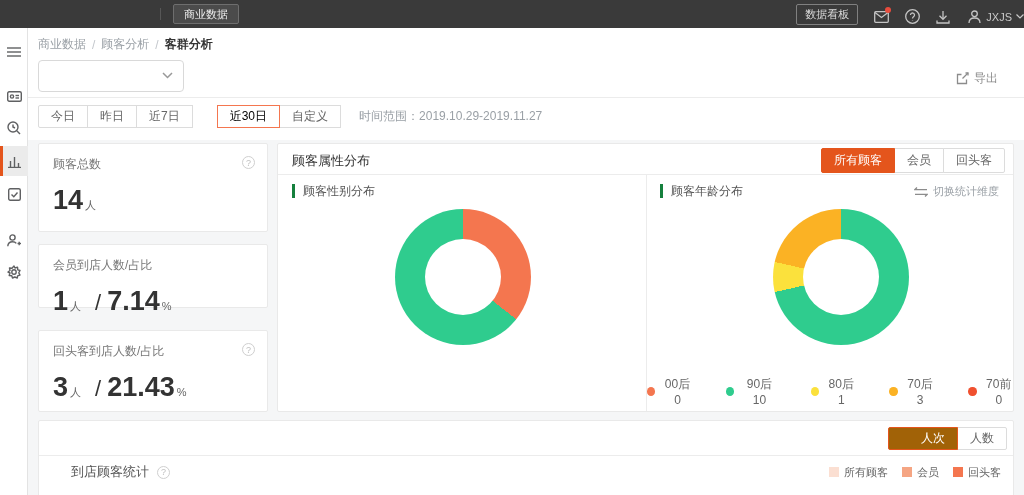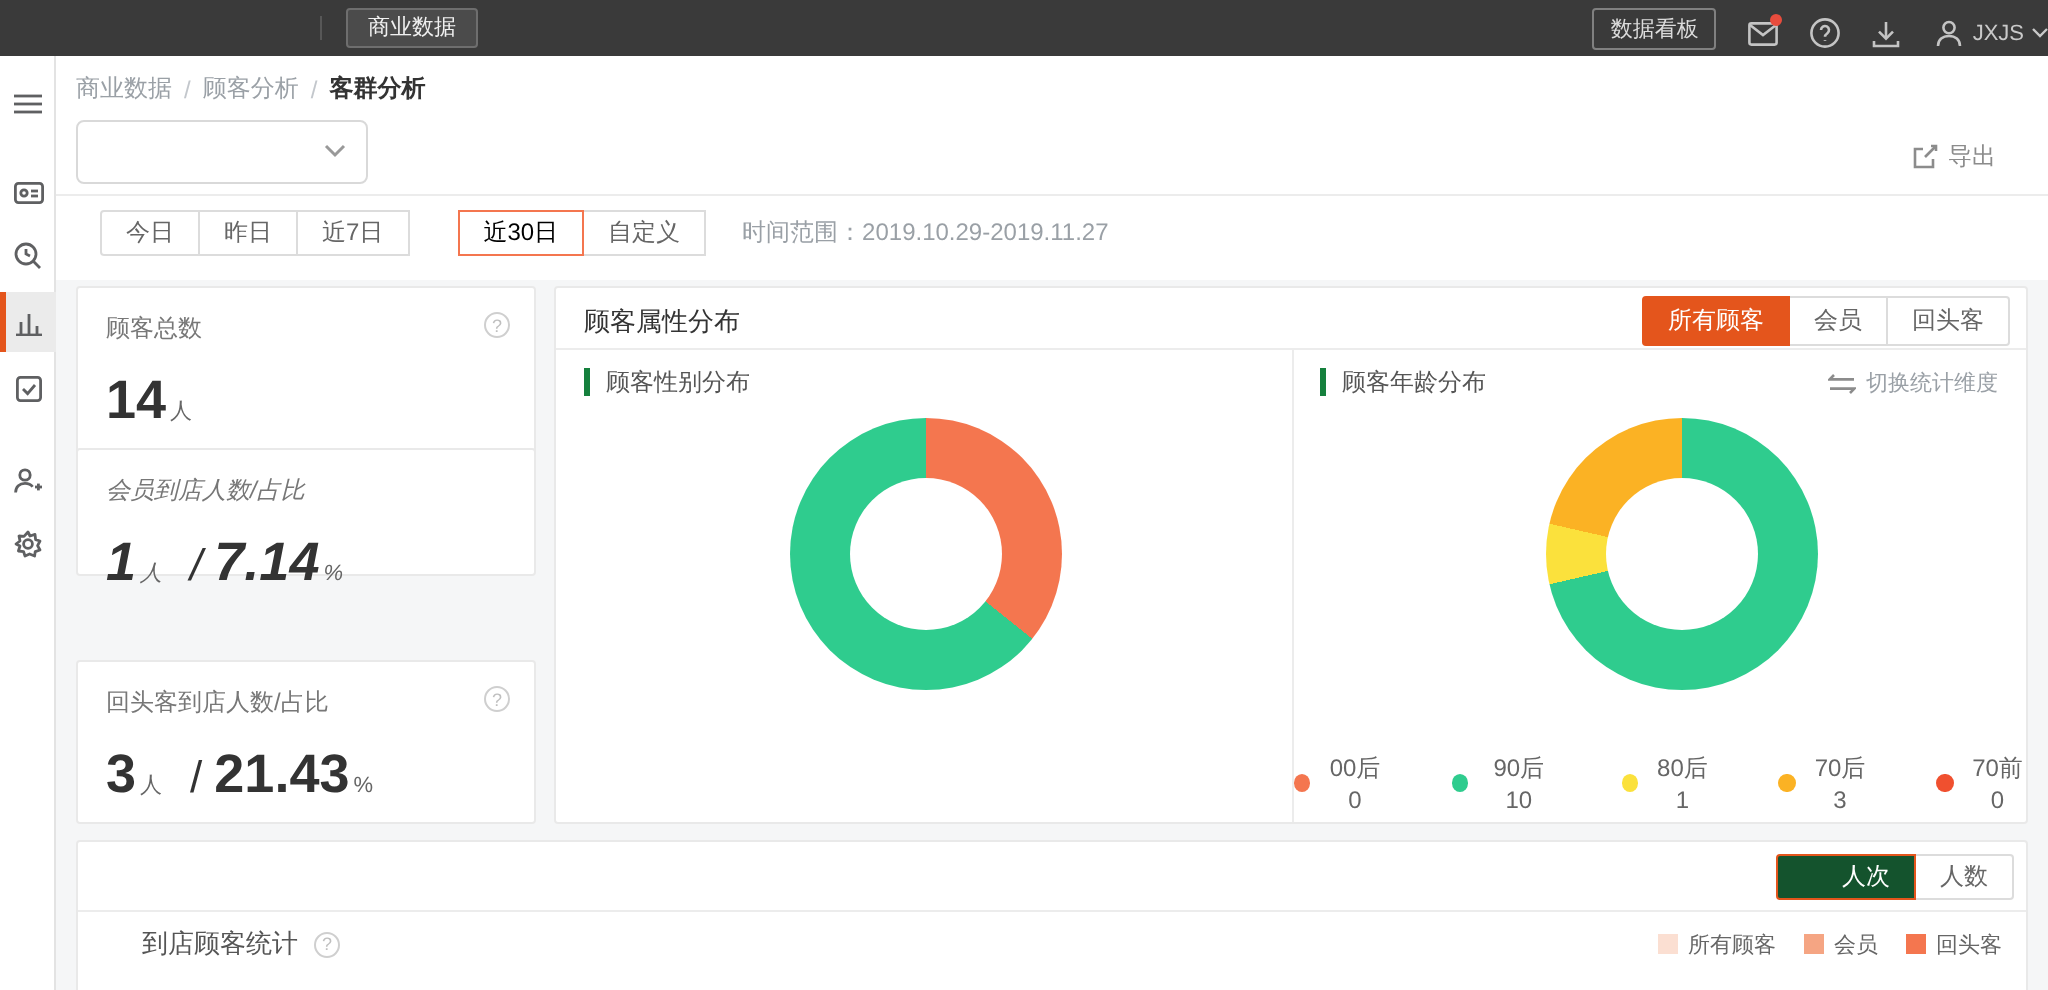--- a/index.html
+++ b/index.html
@@ -38,29 +38,29 @@
   .store-select { position:absolute; left:10px; top:32px; width:146px; height:32px; background:#fff; border:1px solid #d9d9d9; border-radius:4px; cursor:pointer; }
   .store-select svg { position:absolute; right:10px; top:11px; stroke:#999; fill:none; stroke-width:1.5; }
 
   .export-btn { position:absolute; right:26px; top:42px; display:flex; align-items:center; gap:5px; color:#8c8c8c; font-size:12px; cursor:pointer; }
   .export-btn svg { stroke:#8c8c8c; fill:none; stroke-width:1.3; }
 
   .toolbar-divider { position:absolute; left:0; right:0; top:69px; height:1px; background:#ececec; }
 
   .filter-row { position:absolute; left:10px; top:77px; display:flex; align-items:center; }
   .date-btn { height:23px; padding:0 12px; font-size:12px; color:#666; background:#fff; border:1px solid #dcdcdc; margin-left:-1px; display:flex; align-items:center; cursor:pointer; }
-  .date-btn:first-child { margin-left:12px; border-radius:2px 0 0 2px; }
+  .date-btn:first-child { margin-left:0; border-radius:2px 0 0 2px; }
   .date-btn:last-child { border-radius:0 2px 2px 0; }
   .date-btn.active { color:#000000; border-color:#f4764f; z-index:2; position:relative;margin-left:24px; }
   .time-range { margin-left:18px; font-size:12px; color:#9aa0a6; }
 
   
   .stat-card { position:absolute; left:10px; width:230px; background:#fff; border:1px solid #e9e9e9; border-radius:2px; padding:12px 14px; }
   .stat-1 { top:115px; height:89px; }
-  .stat-2 { top:196px; height:64px;font-style:italic; }
+  .stat-2 { top:216px; height:64px; }
   .stat-3 { top:302px; height:82px; }
   .stat-title { font-size:12px; color:#777; }
   .stat-value-row { margin-top:12px; display:flex; align-items:baseline; color:#333; }
   .big-num { font-size:27px; font-weight:bold; letter-spacing:0; }
   .small-unit { font-size:11px; color:#666; margin-left:2px; }
   .slash { font-size:22px; font-weight:300; color:#333; margin:0 6px 0 14px; }
   .info-icon { position:absolute; right:12px; top:12px; width:13px; height:13px; border:1px solid #cfcfcf; border-radius:50%; color:#bfbfbf; font-size:9px; display:flex; align-items:center; justify-content:center; cursor:pointer; }
   .info-icon::after { content:"?"; }
 
   
@@ -91,21 +91,21 @@
   .pie-legend.right-half { left:369px; width:368px; gap:32px;text-align:center; }
   .legend-item { display:flex; align-items:center; gap:6px; font-size:12px; color:#666; cursor:pointer; }
   .dot { width:9px; height:9px; border-radius:50%; display:inline-block; }
 
   
   .visit-panel { position:absolute; left:10px; top:392px; width:976px; height:110px; background:#fff; border:1px solid #e9e9e9; border-radius:2px; }
   .unit-group { position:absolute; right:6px; top:6px; display:flex; }
   .unit-btn { height:23px; padding:0 12px; font-size:12px; color:#666; background:#fff; border:1px solid #dcdcdc; margin-left:-1px; display:flex; align-items:center; cursor:pointer; }
   .unit-btn:first-child { border-radius:2px 0 0 2px; }
   .unit-btn:last-child { border-radius:0 2px 2px 0; }
-  .unit-btn.active { background:#14532d; border-color:#e4551c; color:#fff; z-index:2;padding-left:32px; }
+  .unit-btn.active { background:#a16207; border-color:#e4551c; color:#fff; z-index:2;padding-left:32px; }
   .visit-divider { position:absolute; left:0; right:0; top:34px; height:1px; background:#ececec; }
   .visit-title-row { position:absolute; left:12px; right:12px; top:42px; display:flex; align-items:center; }
   .visit-title { font-size:13px; color:#555;margin-left:20px; }
   .visit-info { position:static; margin-left:8px; }
   .sq-legend { margin-left:auto; display:flex; gap:14px; }
   .sq-item { display:flex; align-items:center; gap:5px; font-size:11px; color:#666; cursor:pointer; }
   .sq { width:10px; height:10px; display:inline-block; }
 </style>
 </head>
 <body>

